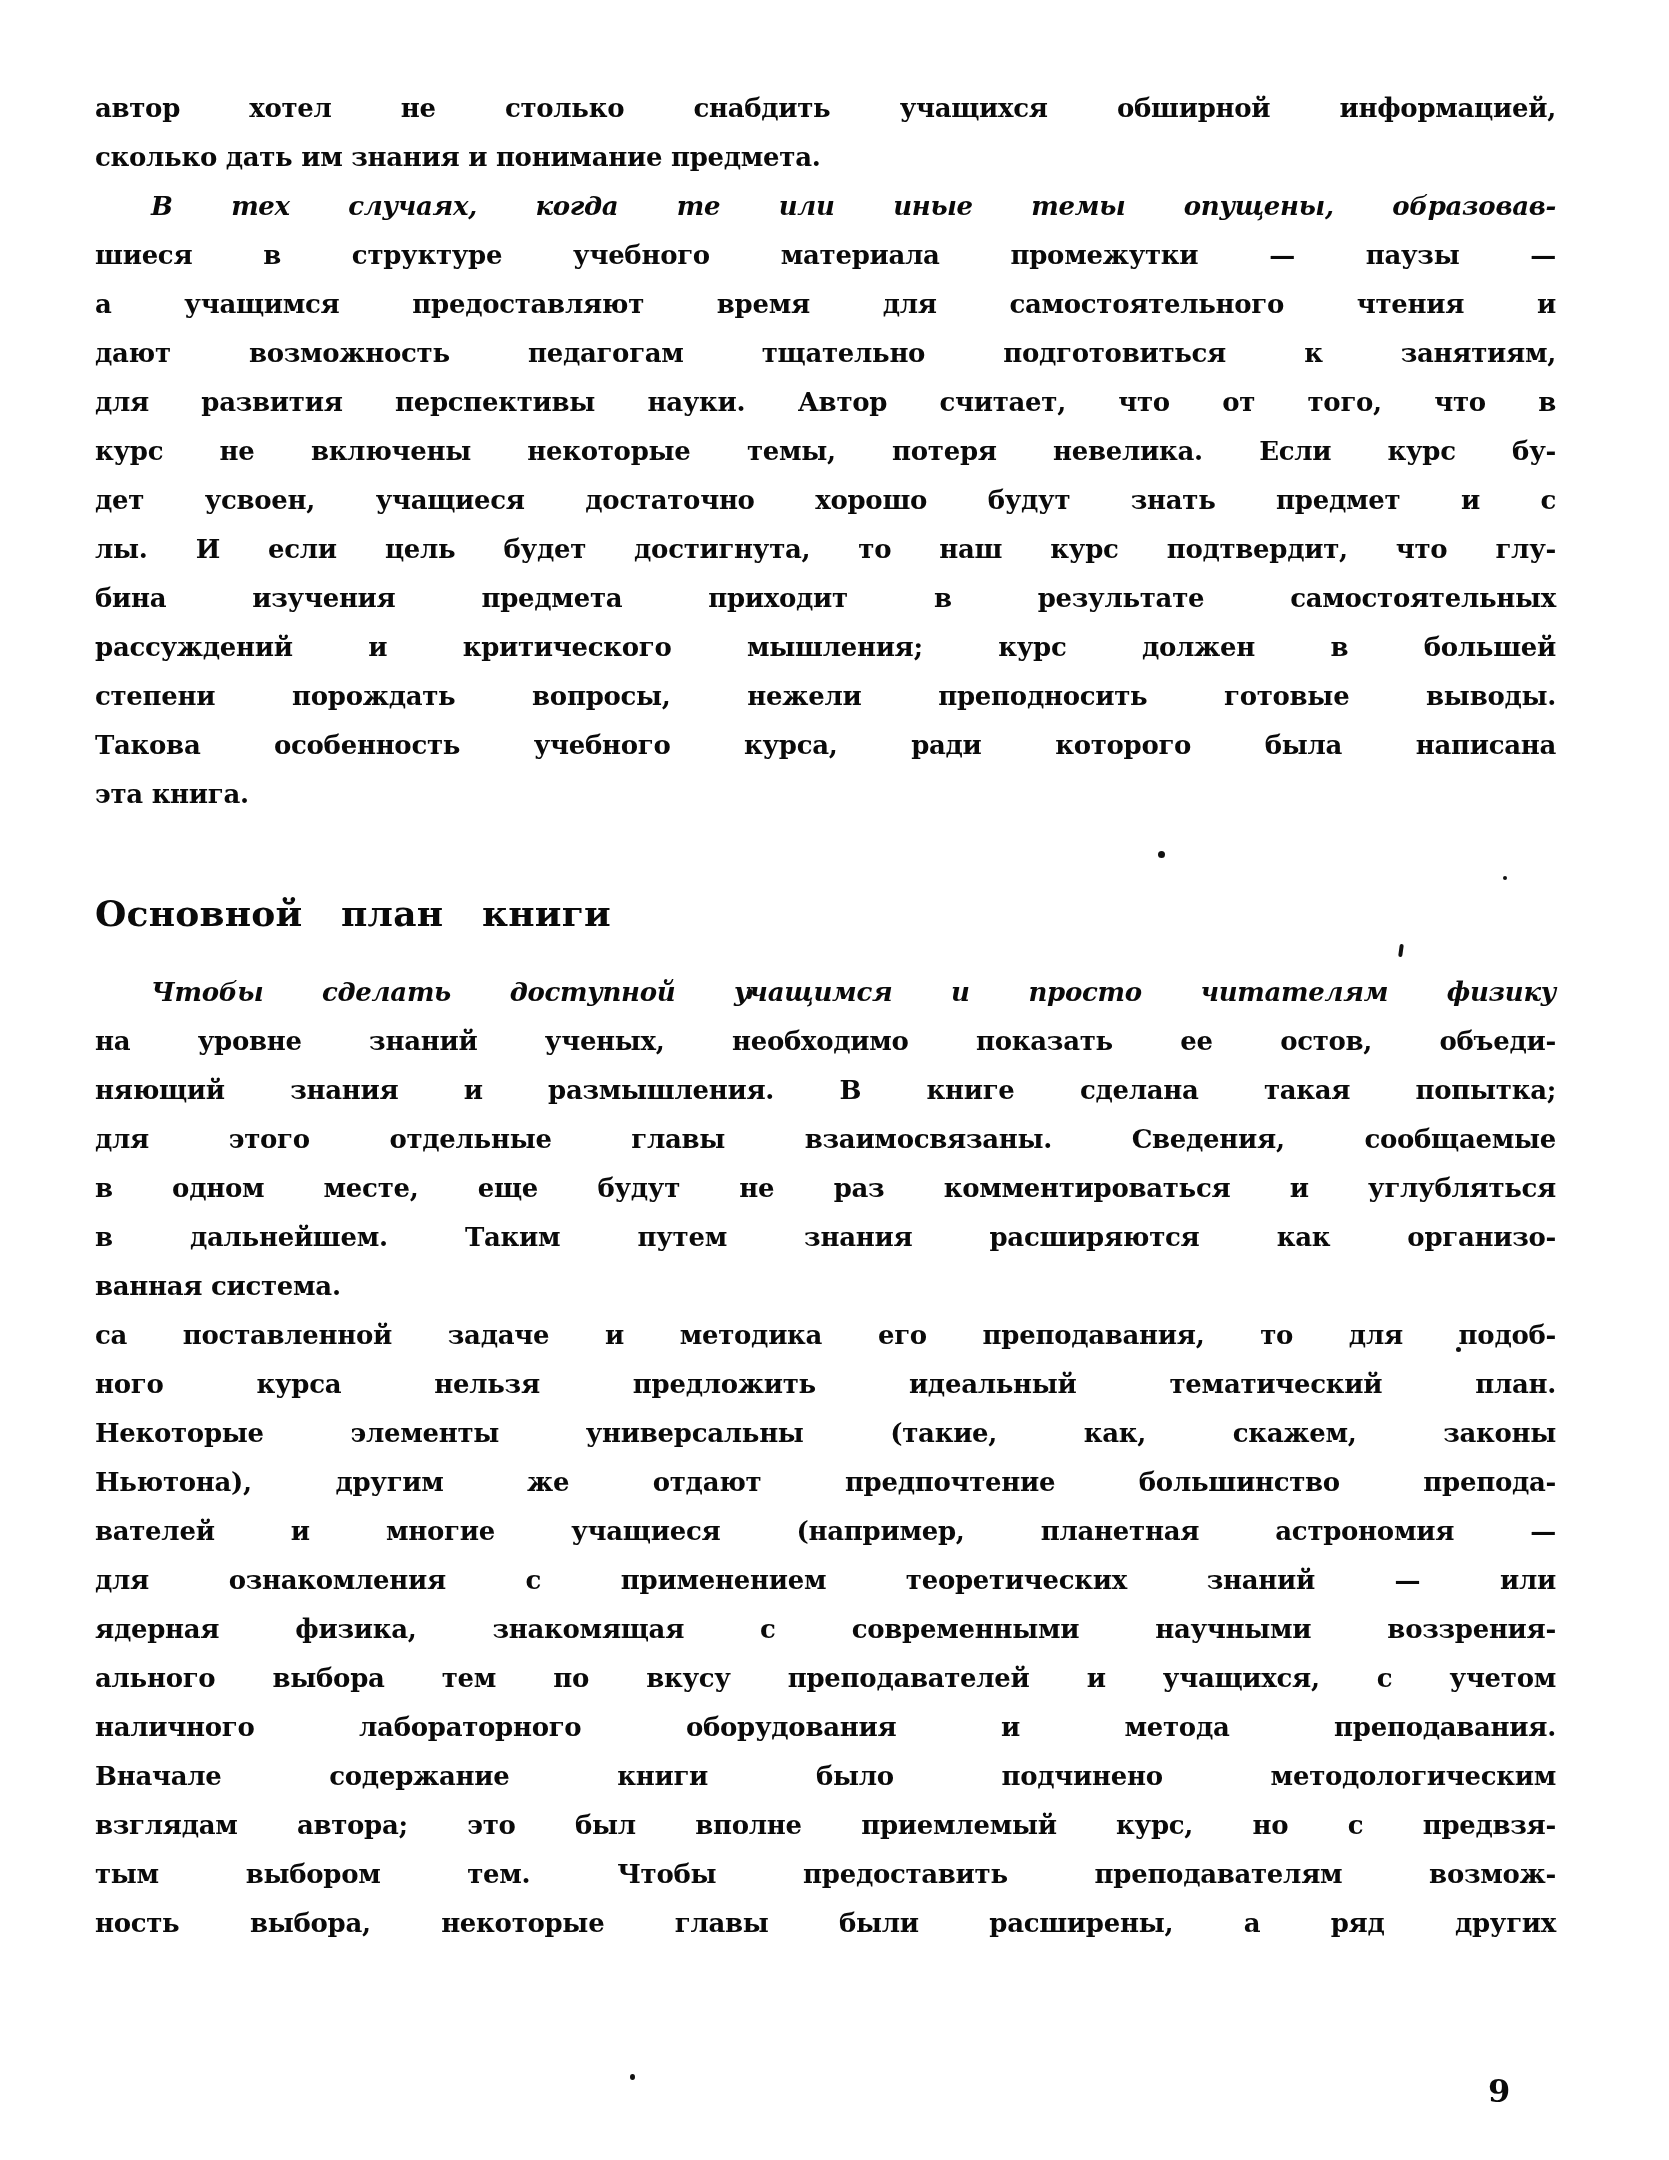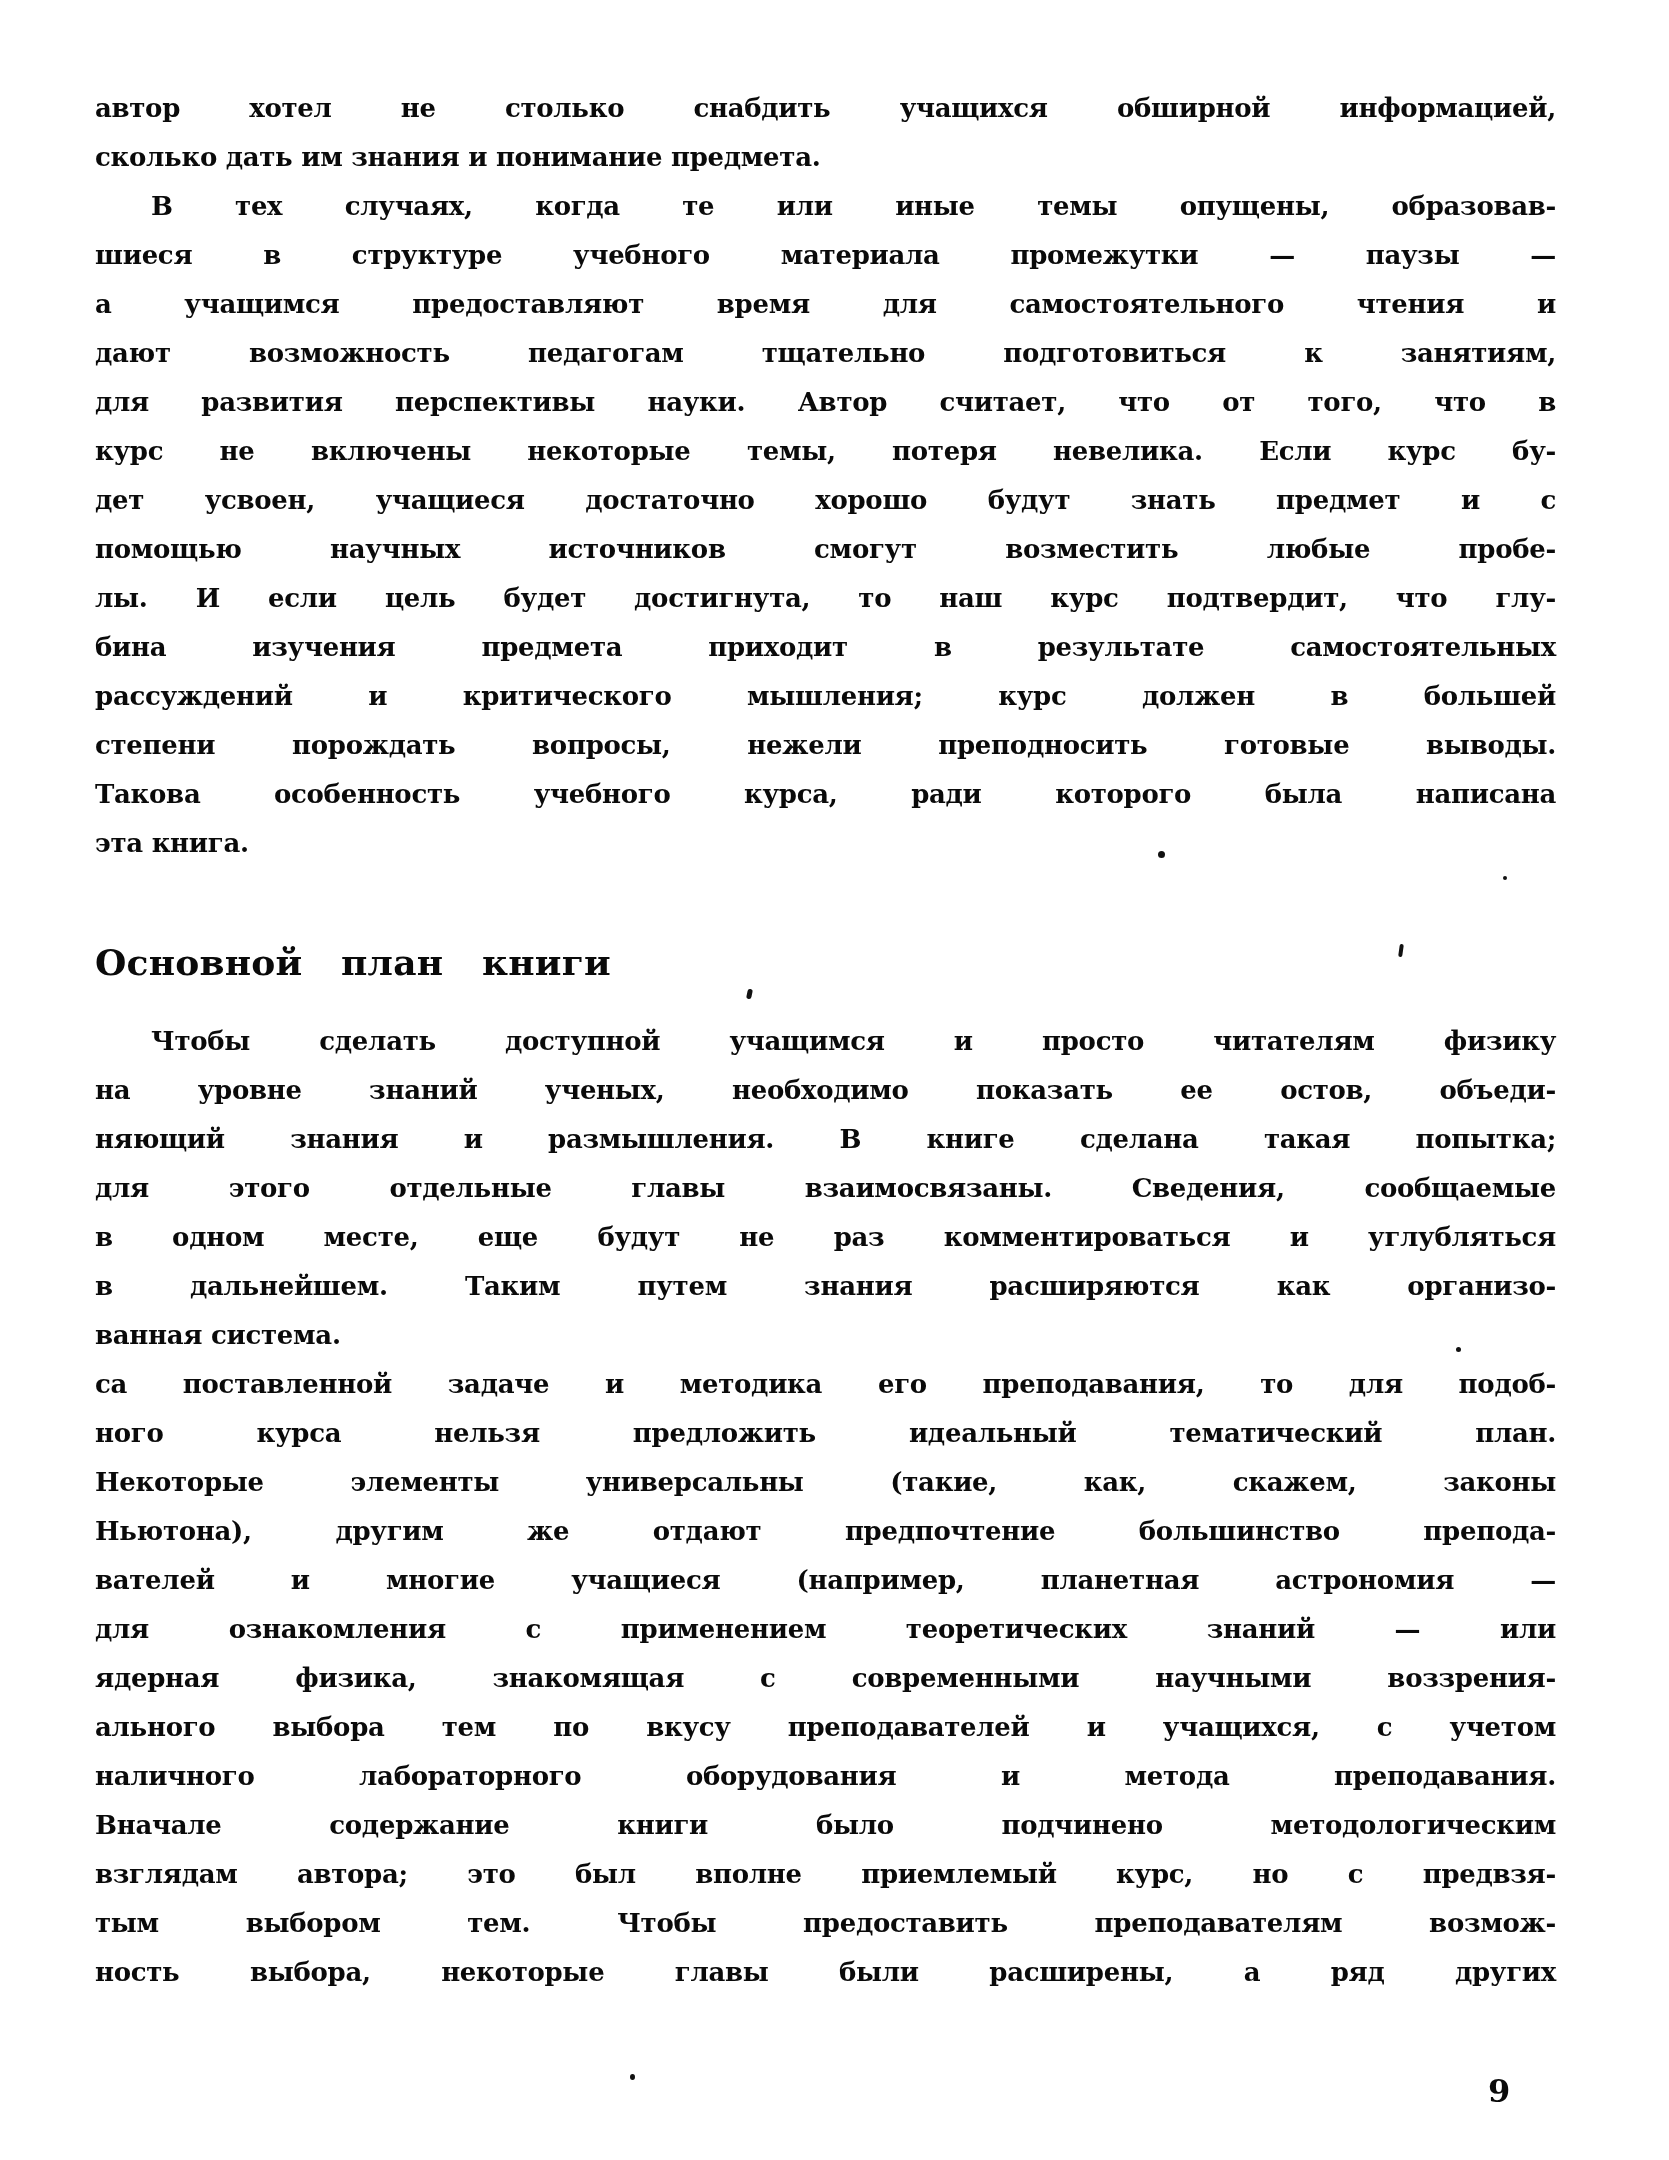--- a/index.html
+++ b/index.html
@@ -34,21 +34,21 @@
     text-align: justify;
     text-align-last: justify;
     overflow: visible;
   }
   
   .line.end {
     text-align: left;
     text-align-last: left;
   }
   
-  .line.ind { text-indent: 56px; }
+  .line.ind { text-indent: 56px; font-style: italic; }
 
   .heading {
     font-size: 36px;
     font-weight: 700;
     line-height: 49px;
     height: 49px;
     margin-top: 70px;
     margin-bottom: 30px;
     word-spacing: 26px;
     letter-spacing: 0.2px;
@@ -87,21 +87,20 @@
     </div>
 
     <div class="para">
       <div class="line ind">В тех случаях, когда те или иные темы опущены, образовав-</div>
       <div class="line">шиеся в структуре учебного материала промежутки — паузы —</div>
       <div class="line">а учащимся предоставляют время для самостоятельного чтения и</div>
       <div class="line">дают возможность педагогам тщательно подготовиться к занятиям,</div>
       <div class="line">для развития перспективы науки. Автор считает, что от того, что в</div>
       <div class="line">курс не включены некоторые темы, потеря невелика. Если курс бу-</div>
       <div class="line">дет усвоен, учащиеся достаточно хорошо будут знать предмет и с</div>
-      <div class="line">помощью научных источников смогут возместить любые пробе-</div>
       <div class="line">лы. И если цель будет достигнута, то наш курс подтвердит, что глу-</div>
       <div class="line">бина изучения предмета приходит в результате самостоятельных</div>
       <div class="line">рассуждений и критического мышления; курс должен в большей</div>
       <div class="line">степени порождать вопросы, нежели преподносить готовые выводы.</div>
       <div class="line">Такова особенность учебного курса, ради которого была написана</div>
       <div class="line end">эта книга.</div>
     </div>
 
     <div class="heading">Основной план книги</div>
 

